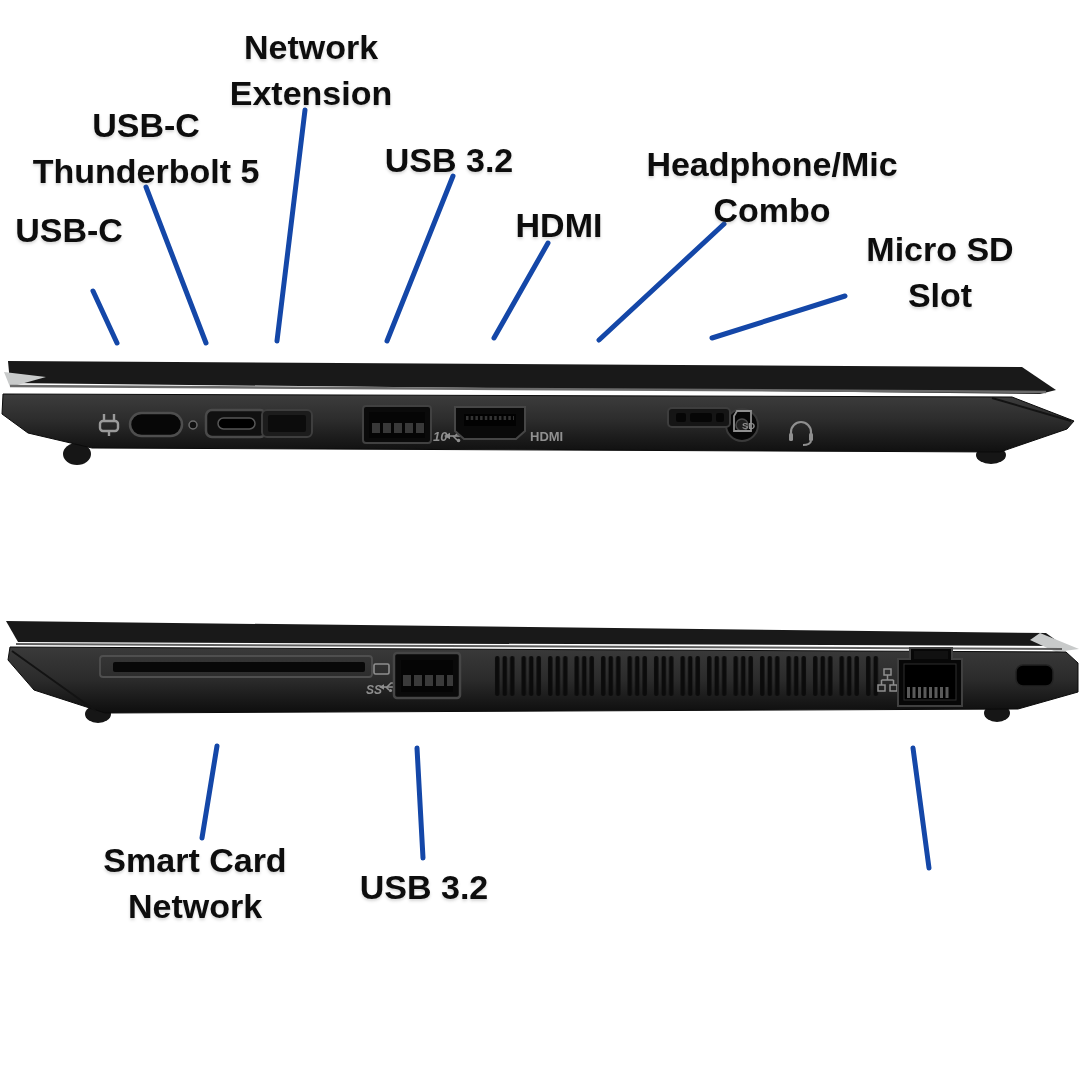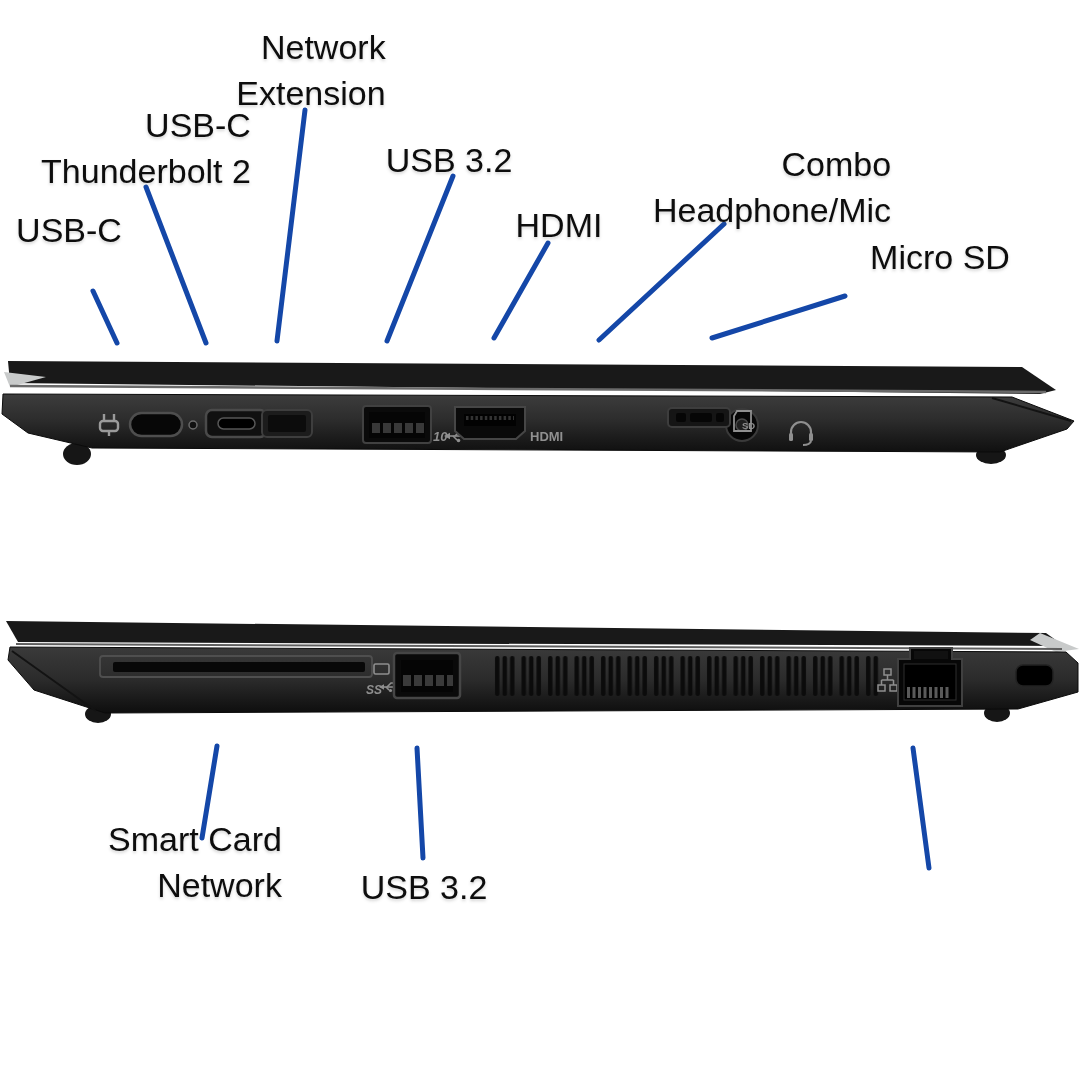--- a/index.html
+++ b/index.html
@@ -7,22 +7,22 @@
     position:relative;
     width:1080px;height:1080px;
     background:#ffffff;
     overflow:hidden;
     font-family:"Liberation Sans", sans-serif;
   }
   .art{position:absolute;left:0;top:0;width:1080px;height:1080px;}
   .label{
     position:absolute;
     transform:translateX(-50%);
-    text-align:right;
-    font-weight:400;
+    text-align:center;
+    font-weight:700;
     font-size:34px;
     line-height:46px;
     color:#0d0d0d;
     white-space:nowrap;
     text-shadow:0 2px 3px rgba(90,90,90,0.25);
   }
 </style>
 </head>
 <body>
 
@@ -206,46 +206,47 @@
       <line x1="913" y1="748" x2="929" y2="868" stroke="#1447a8"></line>
     </g>
   </svg>
 
   <div class="label" style="left:69px; top:207px;">
     <div>USB-C</div>
   </div>
 
   <div class="label" style="left:146px; top:102px;">
     <div>USB-C</div>
-    <div>Thunderbolt 2</div>
+    <div>Thunderbolt 5</div>
   </div>
 
   <div class="label" style="left:311px; top:24px;">
     <div>Network</div>
     <div>Extension</div>
   </div>
 
   <div class="label" style="left:449px; top:137px;">
     <div>USB 3.2</div>
   </div>
 
   <div class="label" style="left:559px; top:202px;">
     <div>HDMI</div>
   </div>
 
   <div class="label" style="left:772px; top:141px;">
+    <div>Headphone/Mic</div>
     <div>Combo</div>
-    <div>Headphone/Mic</div>
-  </div>
-
-  <div class="label" style="left:940px; top:234px;">
+  </div>
+
+  <div class="label" style="left:940px; top:226px;">
     <div>Micro SD</div>
-  </div>
-
-  <div class="label" style="left:195px; top:816px;">
+    <div>Slot</div>
+  </div>
+
+  <div class="label" style="left:195px; top:837px;">
     <div>Smart Card</div>
     <div>Network</div>
   </div>
 
   <div class="label" style="left:424px; top:864px;">
     <div>USB 3.2</div>
   </div>
 
 
 </div>

